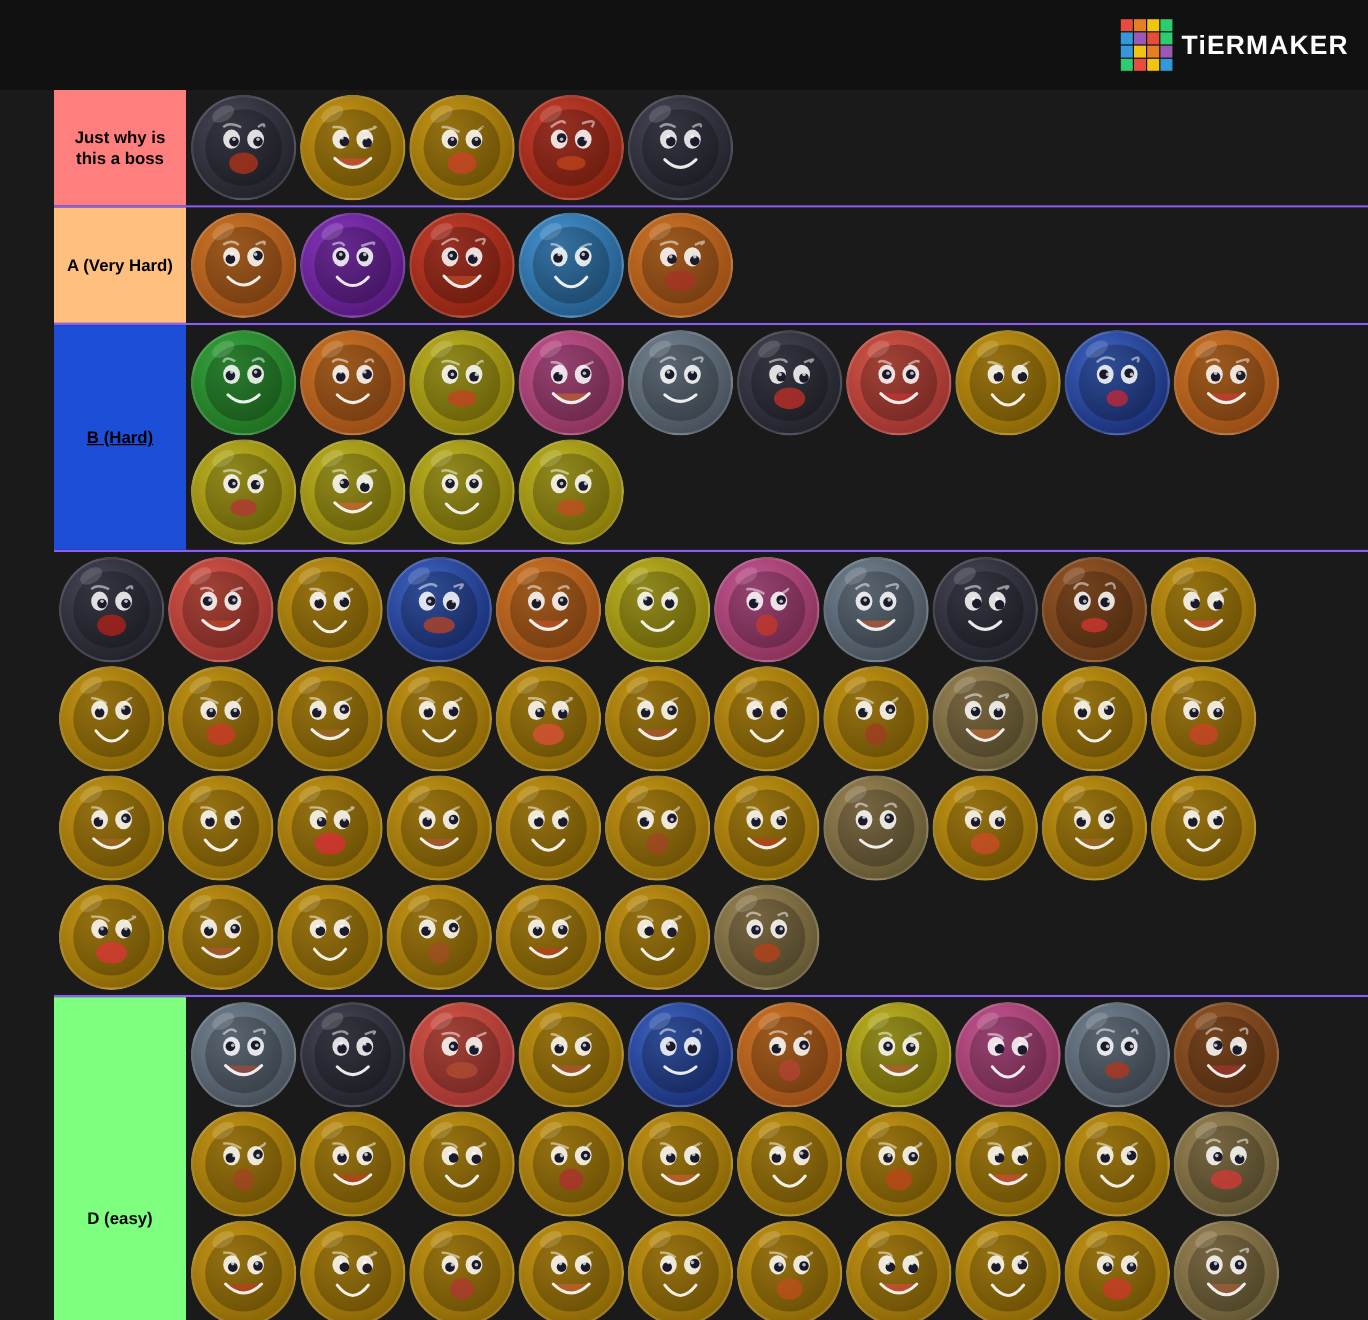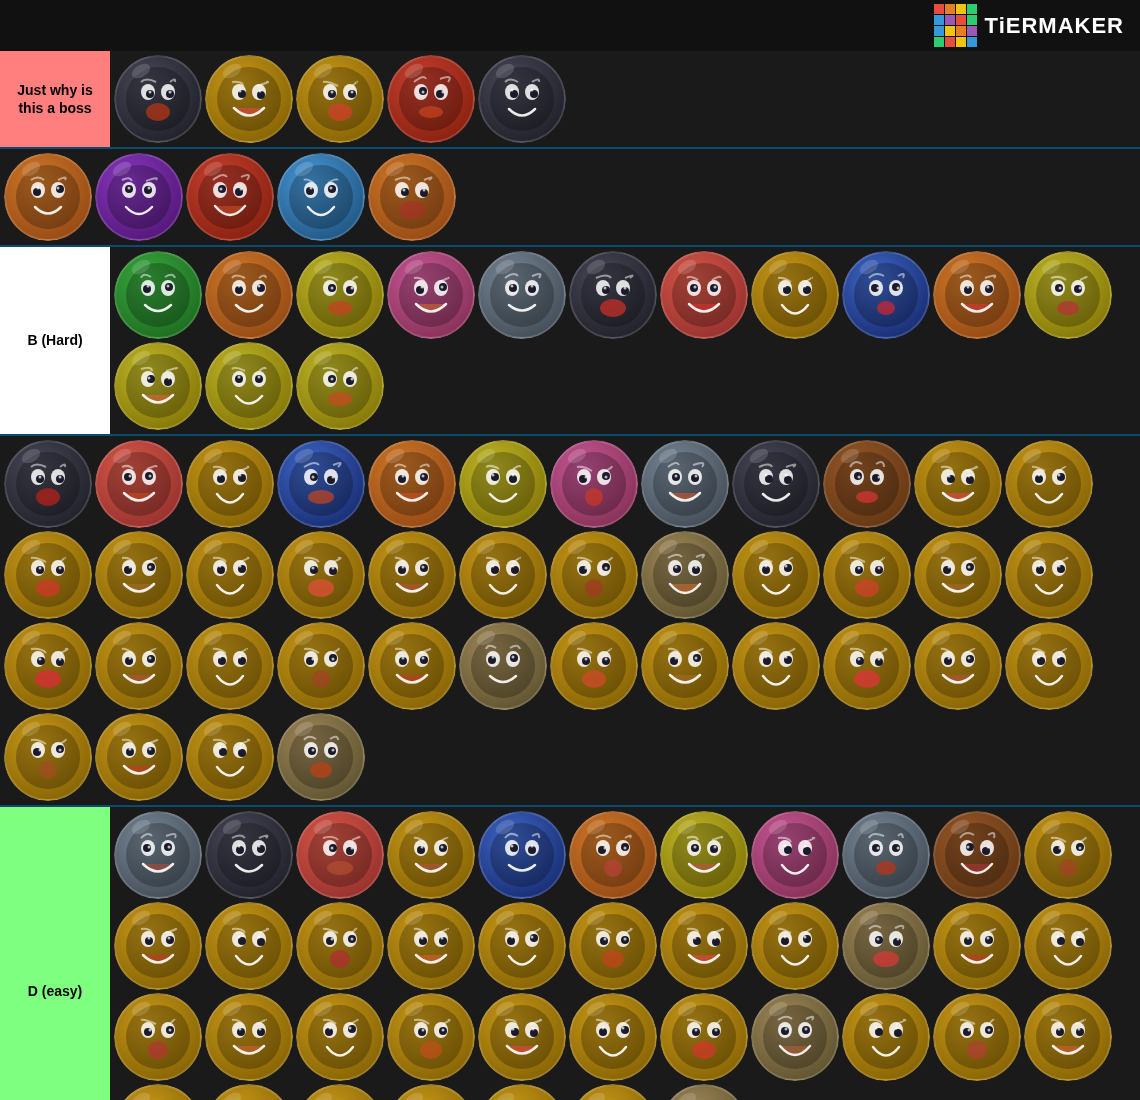--- a/index.html
+++ b/index.html
@@ -4,39 +4,40 @@
   <style>
     * { margin: 0; padding: 0; box-sizing: border-box; }
     body {
       background: #1a1a1a;
       font-family: Arial, sans-serif;
       width: 1140px;
       min-height: 1100px;
     }
     .tier-row {
       display: flex;
-      border-bottom: 2px solid #0c4a6e;
+      border-bottom: 2px solid #8b5cf6;
       min-height: 90px;
+      margin-left: 45px;
     }
     .tier-label {
       width: 110px;
       min-width: 110px;
       display: flex;
       align-items: center;
       justify-content: center;
       font-weight: bold;
       font-size: 14px;
       text-align: center;
       padding: 8px;
       color: #000;
       line-height: 1.3;
     }
     .tier-s { background-color: #ff7f7f; }
     .tier-a { background-color: #ffbf7f; }
-    .tier-b { background-color: #ffffff; }
+    .tier-b { background-color: #1d4ed8; text-decoration: underline; }
     .tier-c { background-color: #ffff7f; }
     .tier-d { background-color: #7fff7f; }
 
     .tier-content {
       flex: 1;
       display: flex;
       flex-wrap: wrap;
       align-content: flex-start;
       padding: 4px;
       gap: 3px;
@@ -49,21 +50,21 @@
       overflow: hidden;
       flex-shrink: 0;
       position: relative;
     }
 
     
     .header {
       display: flex;
       justify-content: flex-end;
       align-items: center;
-      padding: 4px 16px;
+      padding: 16px 16px;
       background: #111;
     }
     .tiermaker-logo {
       display: flex;
       align-items: center;
       gap: 8px;
     }
     .logo-grid {
       display: grid;
       grid-template-columns: repeat(4, 10px);
@@ -221,20 +222,21 @@
       <circle cx="45" cy="26" r="1.5" fill="rgba(255,255,255,0.7)"></circle>
       <path d="M22 45 Q35 58 48 45" stroke="rgba(255,255,255,0.9)" stroke-width="2.5" fill="none" stroke-linecap="round"></path>
       <path d="M18 18 Q23 13 31 18" stroke="rgba(255,255,255,0.5)" stroke-width="2" fill="none"></path>
       <path d="M52 18 Q53 13 45 18" stroke="rgba(255,255,255,0.5)" stroke-width="2" fill="none"></path>
     </svg>
           </div>
         </div>
       </div>
     </div>
     <div class="tier-row">
+      <div class="tier-label tier-a">A (Very Hard)</div>
       <div class="tier-content">
         <div class="boss-icon" title="Cagney Carnation">
           <div class="boss-face" style="background: radial-gradient(circle at 38% 32%, rgb(208, 120, 40), rgb(136, 64, 16));">
             <svg width="70" height="70" viewBox="0 0 70 70" xmlns="http://www.w3.org/2000/svg">
       <circle cx="35" cy="35" r="32" fill="rgba(0,0,0,0.25)"></circle>
       <ellipse cx="25" cy="28" rx="7" ry="8" fill="rgba(255,255,255,0.85)"></ellipse>
       <ellipse cx="45" cy="28" rx="7" ry="8" fill="rgba(255,255,255,0.85)"></ellipse>
       <circle cx="24" cy="30" r="4" fill="#1a1a2a"></circle>
       <circle cx="47" cy="27" r="4" fill="#1a1a2a"></circle>
       <circle cx="25" cy="26" r="1.5" fill="rgba(255,255,255,0.7)"></circle>

